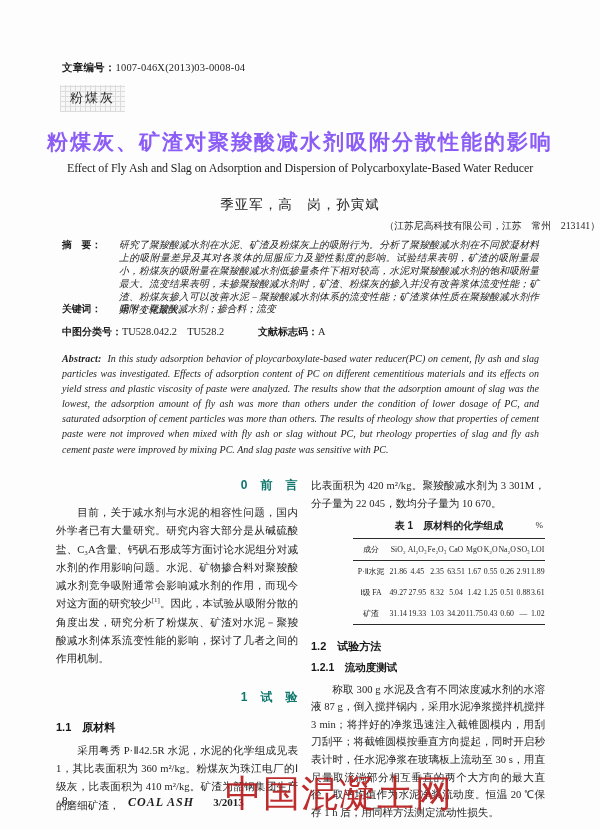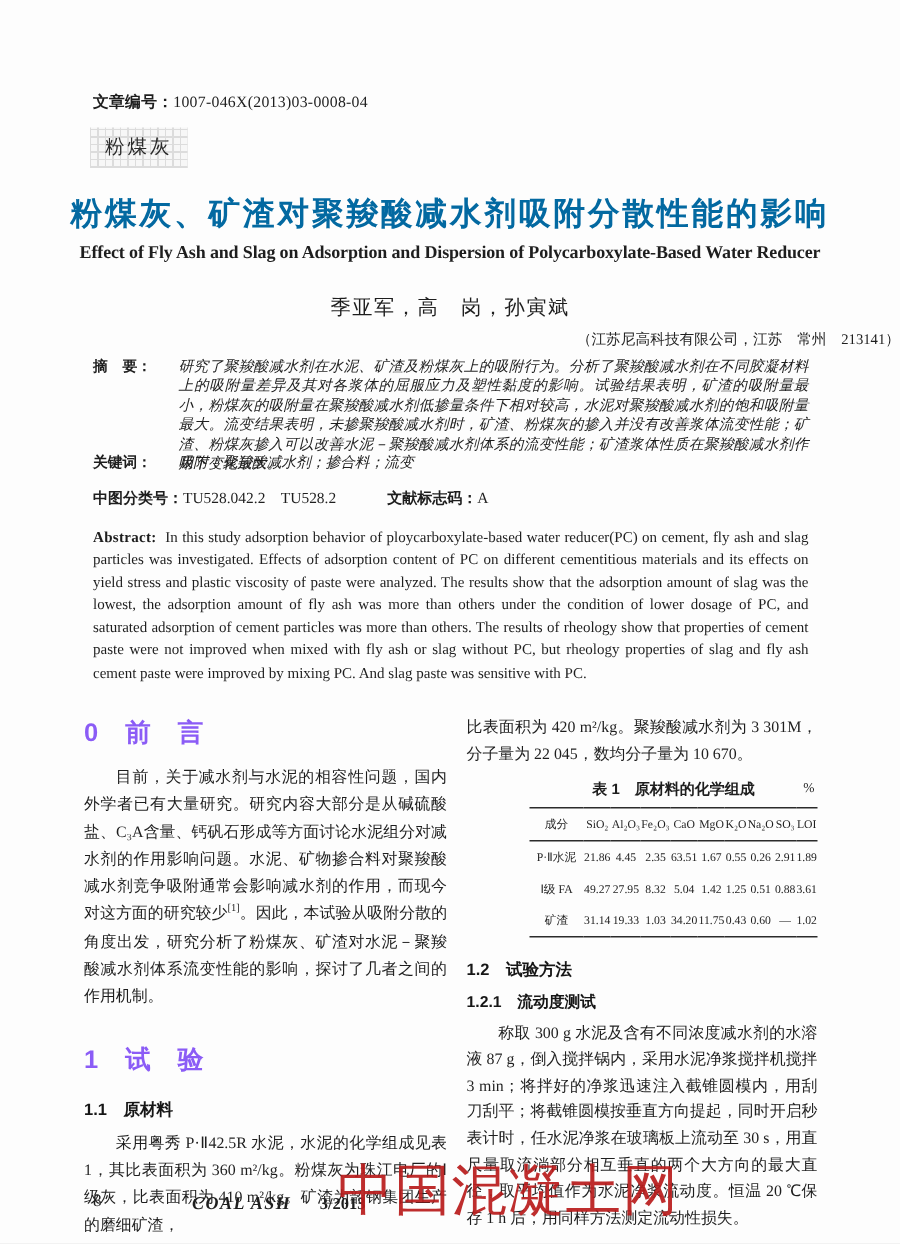--- a/index.html
+++ b/index.html
@@ -26,26 +26,26 @@
       repeating-linear-gradient(0deg,#dcdcdc 0 1px,transparent 1px 5px),
       repeating-linear-gradient(90deg,#dcdcdc 0 1px,transparent 1px 5px);
     background-color:#f7f7f7;
     color:#2a2a2a;
   }
   .title-cn{
     position:absolute;left:0;top:128px;width:100%;
     text-align:center;
     font-family:"Liberation Sans",sans-serif;
     font-weight:bold;font-size:21px;letter-spacing:2px;
-    color:#0369a1;
+    color:#8b5cf6;
   }
   .title-en{
     position:absolute;left:0;top:161px;width:100%;
     text-align:center;
-    font-weight:bold;font-size:12px;letter-spacing:-0.1px;
+    font-weight:normal;font-size:12px;letter-spacing:-0.1px;
   }
   .authors{
     position:absolute;left:0;top:196px;width:100%;
     text-align:center;font-size:13.5px;letter-spacing:1px;
   }
   .affiliation{
     position:absolute;left:0;top:220px;width:100%;
     text-align:right;font-size:9.8px;
   }
   
@@ -68,31 +68,31 @@
   .cn-keywords .txt{font-style:italic;}
   .clc-line{
     position:absolute;left:62px;top:325px;width:477px;
     font-size:10.3px;
   }
   .clc-line b{font-family:"Liberation Sans",sans-serif;font-size:10px;}
   .clc-line .gap{display:inline-block;width:34px;}
   
   .en-abstract{
     position:absolute;left:62px;top:351px;width:477px;
-    font-size:10px;line-height:15.1px;text-align:justify;
+    font-size:10px;line-height:15.1px;text-align:justify;font-style:italic;
   }
   .en-abstract p{margin:0;}
   .en-abstract b{letter-spacing:.2px;}
   
   .col{position:absolute;top:477px;font-size:10.6px;}
   .col-left{left:56px;width:242px;}
   .col-right{left:311px;width:234px;}
   .h-major{
     font-family:"Liberation Sans",sans-serif;font-weight:bold;
-    font-size:17px;letter-spacing:.5px;margin:0 0 10px 0;color:#8b5cf6;
+    font-size:12px;letter-spacing:.5px;margin:0 0 10px 0;color:#0f766e;text-align:right;
   }
   .h-minor{
     font-family:"Liberation Sans",sans-serif;font-weight:bold;
     font-size:11px;margin:0 0 7px 0;color:#161616;
   }
   .h-sub{
     font-family:"Liberation Sans",sans-serif;font-weight:bold;
     font-size:10.5px;margin:0 0 6px 0;color:#161616;
   }
   .para{

